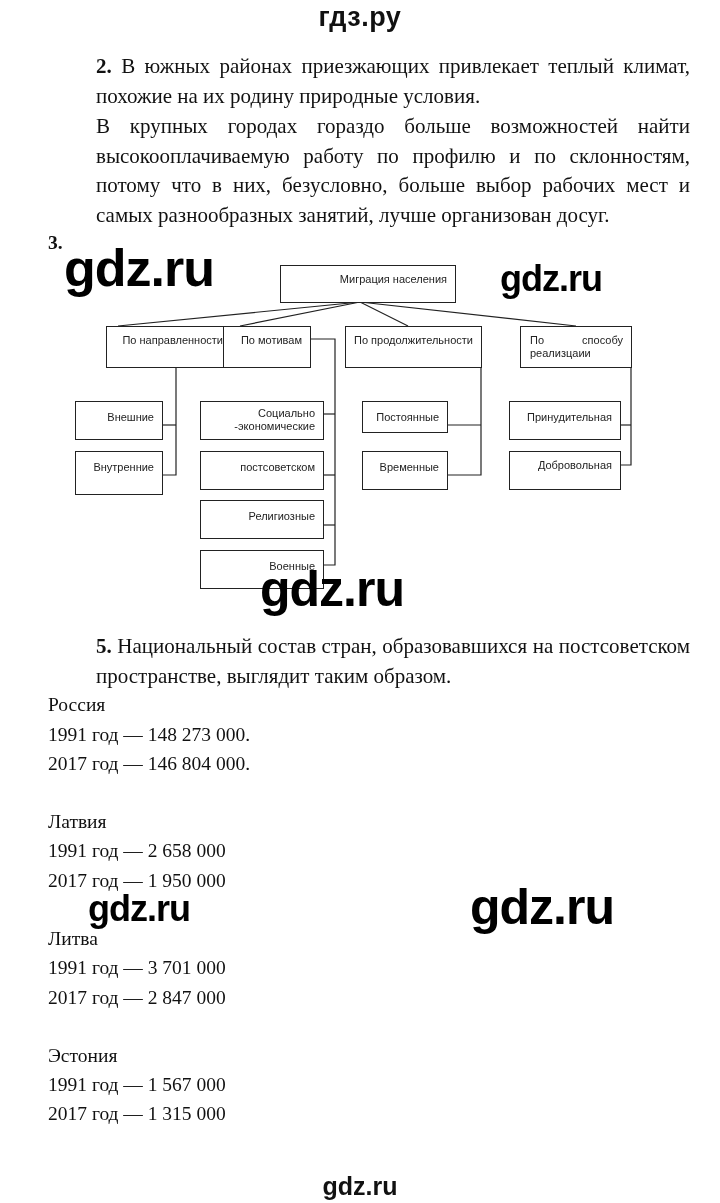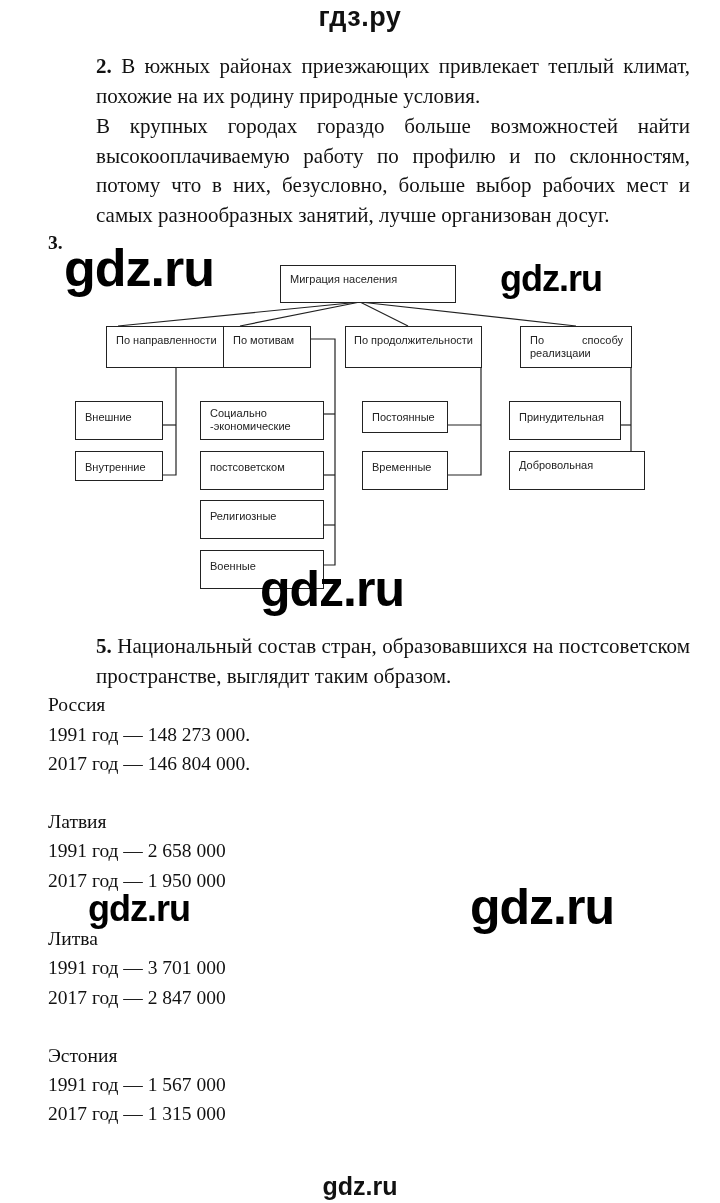--- a/index.html
+++ b/index.html
@@ -2,21 +2,21 @@
 <html><head>
 <meta charset="utf-8">
 <style>
   html,body{margin:0;padding:0;background:#fff;}
   body{width:720px;height:1203px;position:relative;overflow:hidden;color:#111;}
   .header{position:absolute;top:2px;left:0;width:720px;text-align:center;font-family:"Liberation Sans",sans-serif;font-weight:bold;font-size:27px;letter-spacing:0.5px;}
   .para{position:absolute;left:48px;width:594px;font-family:Liberation Serif, serif;font-size:21px;line-height:29.5px;text-align:justify;text-align-last:left;margin-left:48px;}
   .para b{font-weight:bold;}
   .line{position:absolute;left:48px;font-family:"Liberation Serif",serif;font-size:19.5px;line-height:29px;white-space:nowrap;}
   .wm{position:absolute;font-family:"Liberation Sans",sans-serif;font-weight:bold;color:#000;letter-spacing:-1px;}
-  .box{position:absolute;border:1px solid #222;background:#fff;font-family:"Liberation Sans",sans-serif;font-size:11px;line-height:13px;box-sizing:border-box;padding:7px 8px 0 9px;color:#222;}
+  .box{position:absolute;border:1px solid #222;background:#fff;font-family:"Liberation Sans",sans-serif;font-size:11px;line-height:13px;box-sizing:border-box;padding:7px 8px 0 9px;color:#222;text-align:right;}
   svg.conn{position:absolute;left:0;top:0;}
   .footer{position:absolute;top:1172px;left:0;width:720px;text-align:center;font-family:"Liberation Sans",sans-serif;font-weight:bold;font-size:25px;}
 </style>
 </head>
 <body>
 
 <div class="header">гдз.ру</div>
 
 <div class="para" style="top:52px;"><b>2.</b> <span>В южных районах приезжающих привлекает теплый климат, похожие на их родину природные условия.</span></div>
 <div class="para" style="top:112px;">В крупных городах гораздо больше возможностей найти высокооплачиваемую работу по профилю и по склонностям, потому что в них, безусловно, больше выбор рабочих мест и самых разнообразных занятий, лучше организован досуг.</div>
@@ -48,32 +48,32 @@
 </svg>
 
 <div class="box" style="left:280px;top:265px;width:176px;height:38px;">Миграция населения</div>
 
 <div class="box" style="left:62px;top:326px;width:126px;height:42px;margin-left:44px;">По направленности</div>
 <div class="box" style="left:223px;top:326px;width:88px;height:42px;">По мотивам</div>
 <div class="box" style="left:345px;top:326px;width:137px;height:42px;text-align:center;padding-left:4px;padding-right:4px;">По продолжительности</div>
 <div class="box" style="left:520px;top:326px;width:112px;height:42px;text-align:justify;text-align-last:left;">По способу реализцаии</div>
 
 <div class="box" style="left:75px;top:401px;width:88px;height:39px;padding-top:9px;">Внешние</div>
-<div class="box" style="left:75px;top:451px;width:88px;height:30px;padding-top:9px;">Внутренние</div>
+<div class="box" style="left:75px;top:451px;width:88px;height:44px;padding-top:9px;">Внутренние</div>
 
 <div class="box" style="left:200px;top:401px;width:124px;height:39px;padding-top:5px;">Социально -экономические</div>
 <div class="box" style="left:200px;top:451px;width:124px;height:39px;padding-top:9px;">постсоветском</div>
 <div class="box" style="left:200px;top:500px;width:124px;height:39px;padding-top:9px;">Религиозные</div>
 <div class="box" style="left:200px;top:550px;width:124px;height:39px;padding-top:9px;">Военные</div>
 
 <div class="box" style="left:362px;top:401px;width:86px;height:32px;padding-top:9px;">Постоянные</div>
 <div class="box" style="left:362px;top:451px;width:86px;height:39px;padding-top:9px;">Временные</div>
 
 <div class="box" style="left:509px;top:401px;width:112px;height:39px;padding-top:9px;">Принудительная</div>
-<div class="box" style="left:509px;top:451px;width:136px;height:39px;">Добровольная</div>
+<div class="box" style="left:509px;top:451px;width:112px;height:39px;">Добровольная</div>
 
 <div class="wm" style="left:64px;top:238px;font-size:52px;">gdz.ru</div>
 <div class="wm" style="left:500px;top:258px;font-size:36px;">gdz.ru</div>
 <div class="wm" style="left:260px;top:560px;font-size:50px;">gdz.ru</div>
 <div class="wm" style="left:88px;top:888px;font-size:36px;">gdz.ru</div>
 <div class="wm" style="left:470px;top:878px;font-size:50px;">gdz.ru</div>
 
 <div class="para" style="top:632px;"><b>5.</b> <span>Национальный состав стран, образовавшихся на постсоветском пространстве, выглядит таким образом.</span></div>
 
 <div class="line" style="top:690px;">Россия</div>

